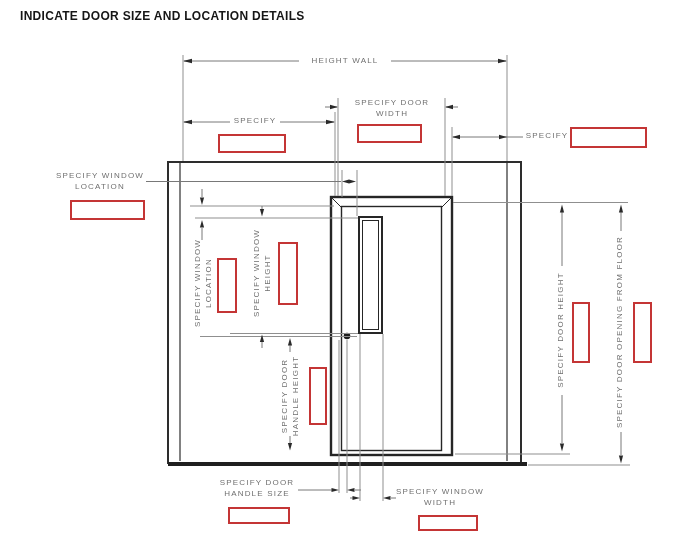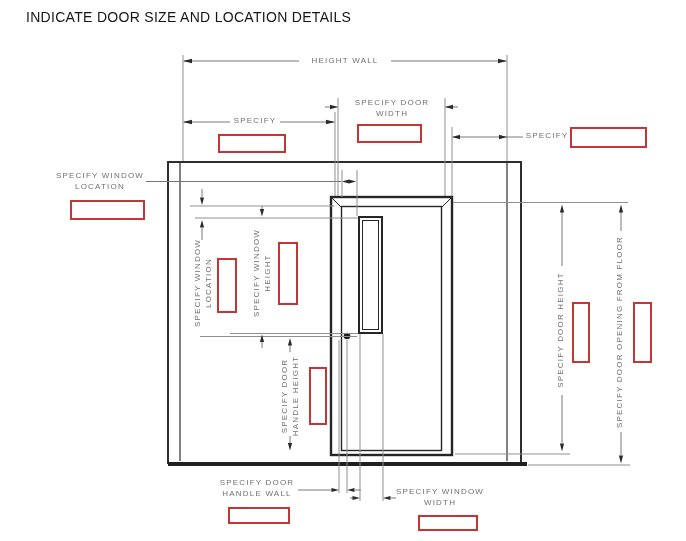--- a/index.html
+++ b/index.html
@@ -1,19 +1,19 @@
 <!DOCTYPE html>
 <html><head>
 <meta charset="utf-8">
 <style>
   html,body{margin:0;padding:0;background:#ffffff;}
   .stage{position:relative;width:686px;height:541px;background:#fff;overflow:hidden;
          font-family:"Liberation Sans",sans-serif;}
   .stage svg{position:absolute;left:0;top:0;}
-  .title{position:absolute;left:26px;top:9px;font-size:14px;font-weight:400;
+  .title{position:absolute;left:20px;top:9px;font-size:12px;font-weight:700;
          color:#161616;letter-spacing:.3px;white-space:nowrap;}
   .lbl{position:absolute;font-size:8px;color:#6f6f6f;letter-spacing:1.2px;
        line-height:10.5px;text-align:center;white-space:nowrap;
        transform:translate(-50%,-50%);}
   .lbl.rot{transform:translate(-50%,-50%) rotate(-90deg);}
   .lbl span{display:block;}
   .red-box{position:absolute;border:2px solid #c43535;background:transparent;box-sizing:border-box;}
 </style>
 </head>
 <body>
@@ -136,21 +136,21 @@
     <span>HEIGHT</span>
   </div>
   <div class="lbl rot" style="left:290px;top:396px">
     <span>SPECIFY DOOR</span>
     <span>HANDLE HEIGHT</span>
   </div>
   <div class="lbl rot" style="left:561px;top:330px">SPECIFY DOOR HEIGHT</div>
   <div class="lbl rot" style="left:620px;top:332px">SPECIFY DOOR OPENING FROM FLOOR</div>
   <div class="lbl" style="left:257px;top:488px">
     <span>SPECIFY DOOR</span>
-    <span>HANDLE WALL</span>
+    <span>HANDLE SIZE</span>
   </div>
   <div class="lbl" style="left:440px;top:497px">
     <span>SPECIFY WINDOW</span>
     <span>WIDTH</span>
   </div>
 
   <div class="red-box" style="left:218px;top:134px;width:68px;height:19px"></div>
   <div class="red-box" style="left:357px;top:124px;width:65px;height:19px"></div>
   <div class="red-box" style="left:570px;top:127px;width:77px;height:21px"></div>
   <div class="red-box" style="left:70px;top:200px;width:75px;height:20px"></div>

